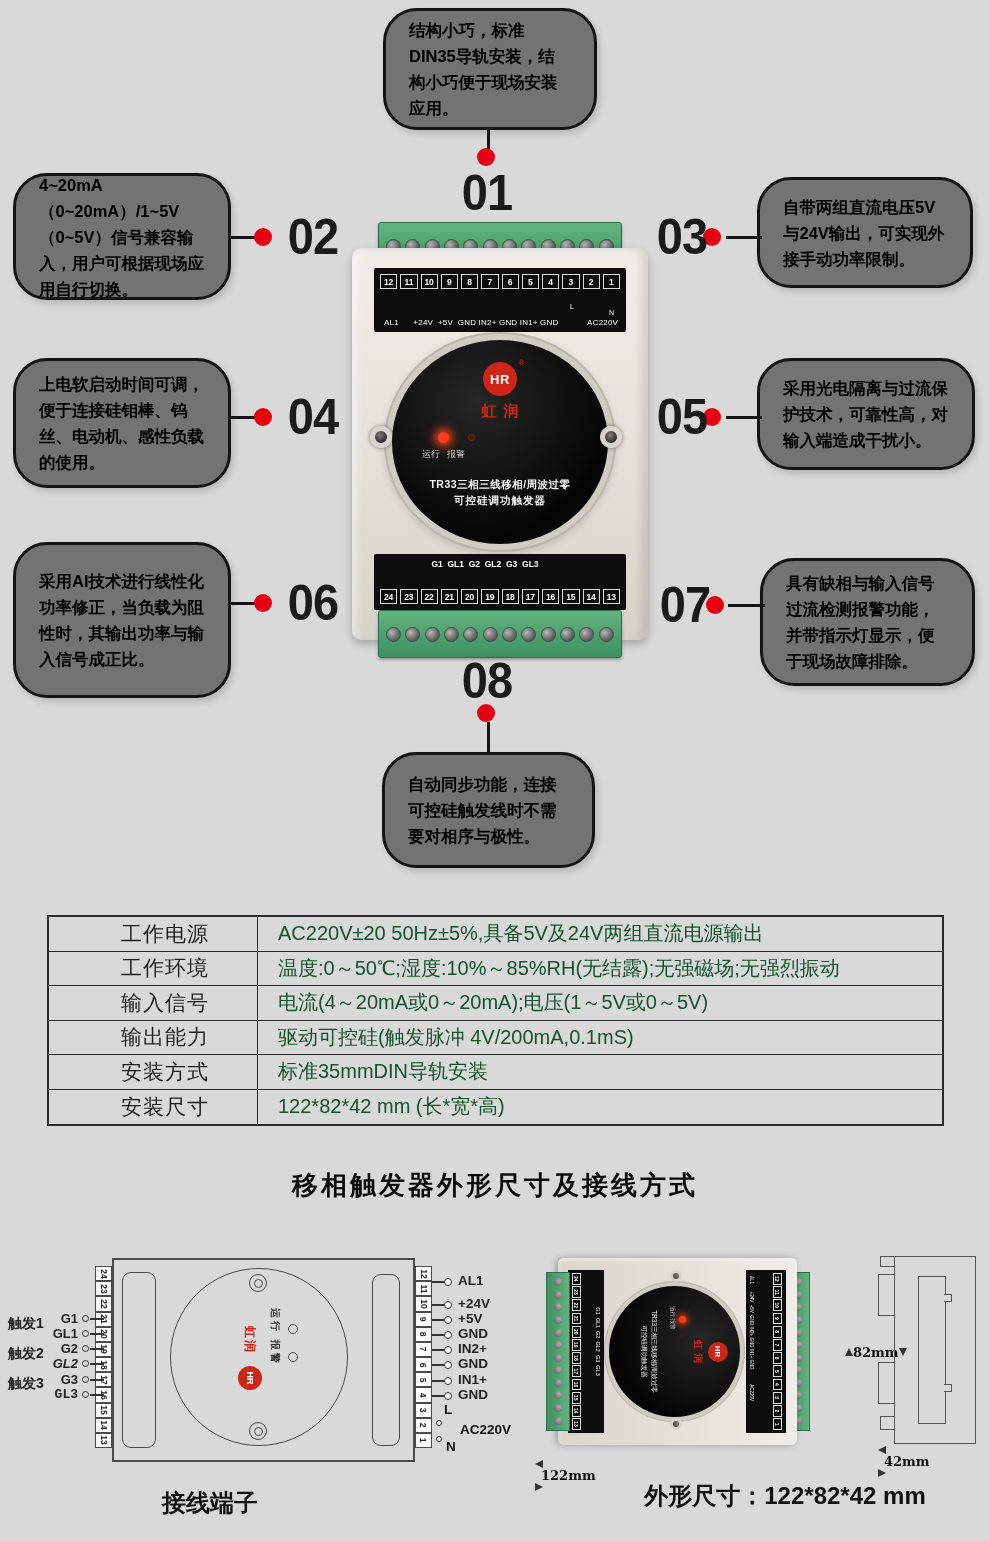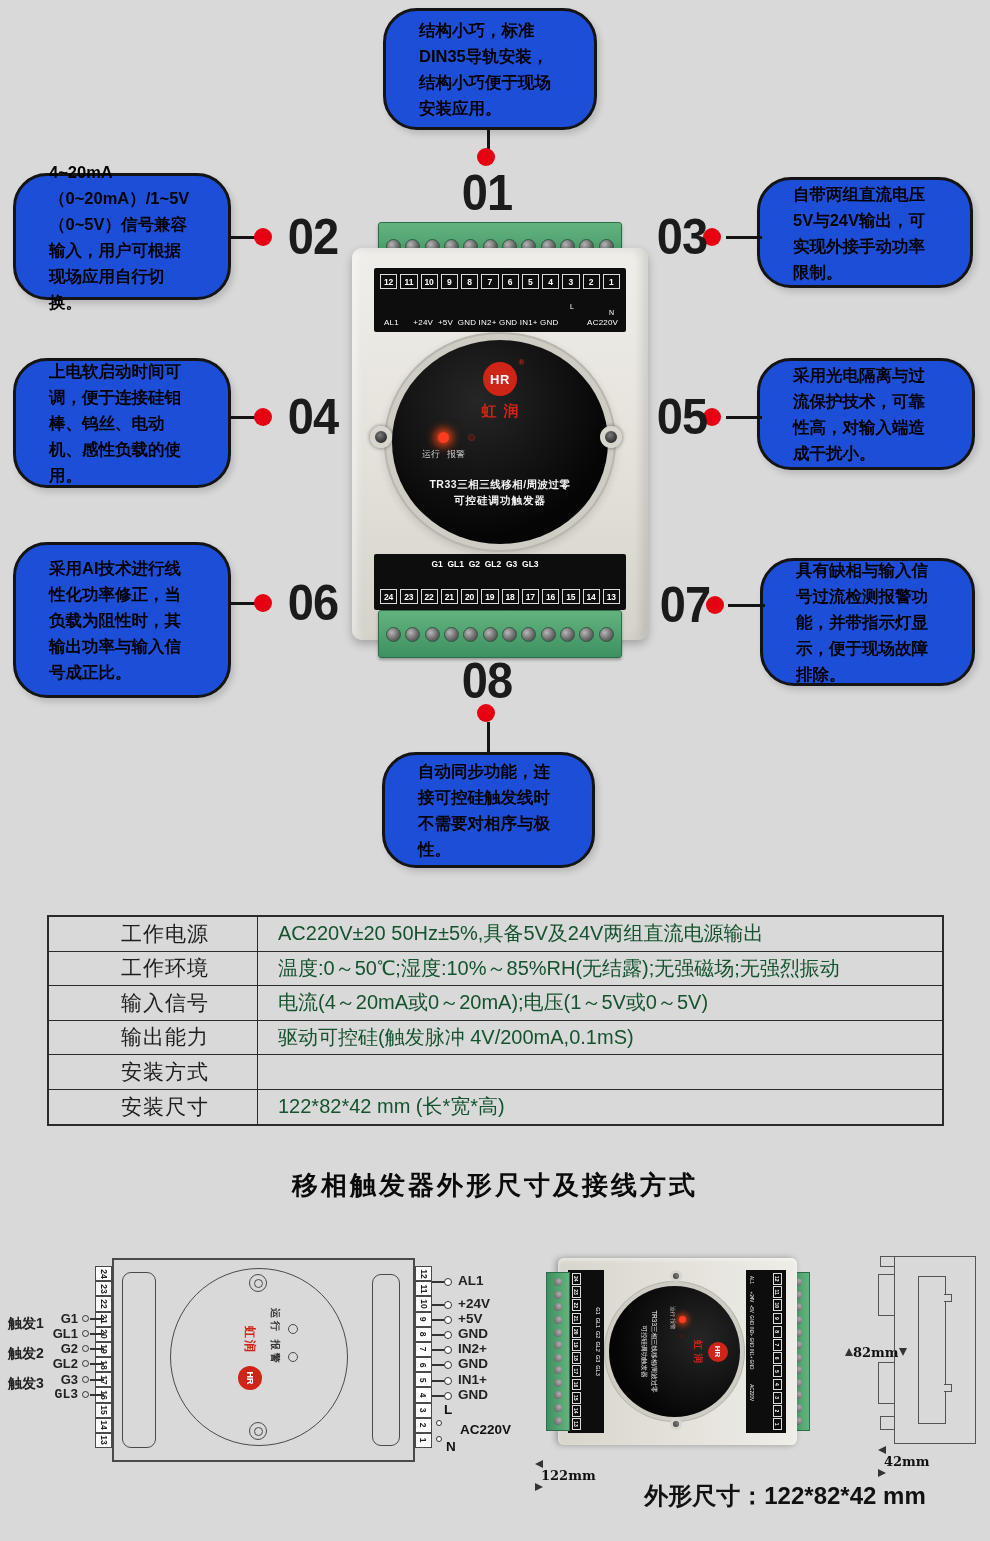--- a/index.html
+++ b/index.html
@@ -1,22 +1,22 @@
 <!DOCTYPE html>
 <html><head>
 <meta charset="utf-8">
 <style>
   * { margin:0; padding:0; box-sizing:border-box; }
   html,body { background:#d9d9d9; }
   .page { position:relative; width:990px; height:1541px; background:#d9d9d9;
           font-family:"Liberation Sans", sans-serif; overflow:hidden; color:#111; }
 
   
-  .bubble { position:absolute; background:#1d4ed8; border:3px solid #141414; border-radius:34px;
-            padding:13px 33px; font-size:16.5px; line-height:26px; font-weight:700; color:#000;
+  .bubble { position:absolute; background:#737373; border:3px solid #141414; border-radius:34px;
+            padding:13px 23px; font-size:16.5px; line-height:26px; font-weight:700; color:#000;
             box-shadow:3px 4px 6px rgba(0,0,0,.15); display:flex; align-items:center; }
   .bubble p { width:100%; }
   .co-num { position:absolute; font-size:50px; font-weight:700; color:#1b1b1b;
             letter-spacing:-1px; transform:scaleX(.94); text-align:center; width:74px; }
   .dot { position:absolute; width:18px; height:18px; border-radius:50%; background:#e60012; }
   .hline { position:absolute; height:2.5px; background:#141414; }
   .vline { position:absolute; width:2.5px; background:#141414; }
 
   .bub1 { left:383px; top:8px;   width:214px; height:122px; }
   .ln1  { left:487px; top:128px; height:26px; }
@@ -148,21 +148,21 @@
             grid-template-rows:repeat(12,1fr); background:#fff; }
   .ts-left { left:95px; } .ts-right { left:415px; }
   .tstrip b { border:1px solid #4a4a4a; display:flex; align-items:center; justify-content:center; overflow:hidden; }
   .tstrip b span { display:block; transform:rotate(90deg); font-size:8.5px; font-weight:700; color:#222; }
   .pins { position:absolute; left:18px; top:0; width:60px; height:220px; }
   .pins span { position:absolute; right:0; font-size:13px; font-weight:700; color:#222; line-height:13px; }
   .pins span::after { content:''; position:absolute; right:-11px; top:3px; width:5px; height:5px;
                       border:1.5px solid #333; border-radius:50%; }
   .pins span::before { content:''; position:absolute; right:-26px; top:6px; width:14px; height:1.5px; background:#333; }
   .pins span:nth-child(1){top:62px;} .pins span:nth-child(2){top:77px;}
-  .pins span:nth-child(3){top:92px;} .pins span:nth-child(4){top:107px;}
+  .pins span:nth-child(3){top:92px;} .pins span:nth-child(4){top:107px;font-style:italic;}
   .pins span:nth-child(5){top:123px;} .pins span:nth-child(6){top:138px;font-family:Liberation Mono, monospace;}
   .trigs span { position:absolute; left:8px; font-size:14px; font-weight:700; color:#222; }
   .trigs span:nth-child(1){top:65px;} .trigs span:nth-child(2){top:95px;} .trigs span:nth-child(3){top:125px;}
   .sigs span { position:absolute; left:458px; font-size:13.5px; font-weight:700; color:#222; line-height:13px; }
   .sigs span::before { content:''; position:absolute; left:-14px; top:4px; width:6px; height:6px;
                        border:1.5px solid #333; border-radius:50%; background:#fff; }
   .sigs span::after { content:''; position:absolute; left:-26px; top:7px; width:12px; height:1.5px; background:#333; }
   .sigs span:nth-child(1){top:24px;} .sigs span:nth-child(2){top:47px;}
   .sigs span:nth-child(3){top:62px;} .sigs span:nth-child(4){top:77px;}
   .sigs span:nth-child(5){top:92px;} .sigs span:nth-child(6){top:107px;}
@@ -398,20 +398,21 @@
       <div class="spec-row">
       <div class="spec-label">输入信号</div>
       <div class="spec-value">电流(4～20mA或0～20mA);电压(1～5V或0～5V)</div>
     </div>
       <div class="spec-row">
       <div class="spec-label">输出能力</div>
       <div class="spec-value">驱动可控硅(触发脉冲 4V/200mA,0.1mS)</div>
     </div>
       <div class="spec-row">
       <div class="spec-label">安装方式</div>
+      <div class="spec-value">标准35mmDIN导轨安装</div>
     </div>
       <div class="spec-row">
       <div class="spec-label">安装尺寸</div>
       <div class="spec-value">122*82*42 mm (长*宽*高)</div>
     </div>
   </div>
 
   <div class="sec-title">移相触发器外形尺寸及接线方式</div>
 
   <div class="wiring">
@@ -525,20 +526,21 @@
         <span>IN2+</span>
         <span>GND</span>
         <span>IN1+</span>
         <span>GND</span>
       </div>
     <span class="ac-l">L</span>
     <span class="ac-label">AC220V</span>
     <span class="ac-n">N</span>
     <i class="acnode acn2"></i>
     <i class="acnode acn1"></i>
+    <div class="wd-caption">接线端子</div>
   </div>
 
   <div class="mini-wrap">
     <div class="m-term m-tt">
         <i class="m-screw"></i>
         <i class="m-screw"></i>
         <i class="m-screw"></i>
         <i class="m-screw"></i>
         <i class="m-screw"></i>
         <i class="m-screw"></i>

